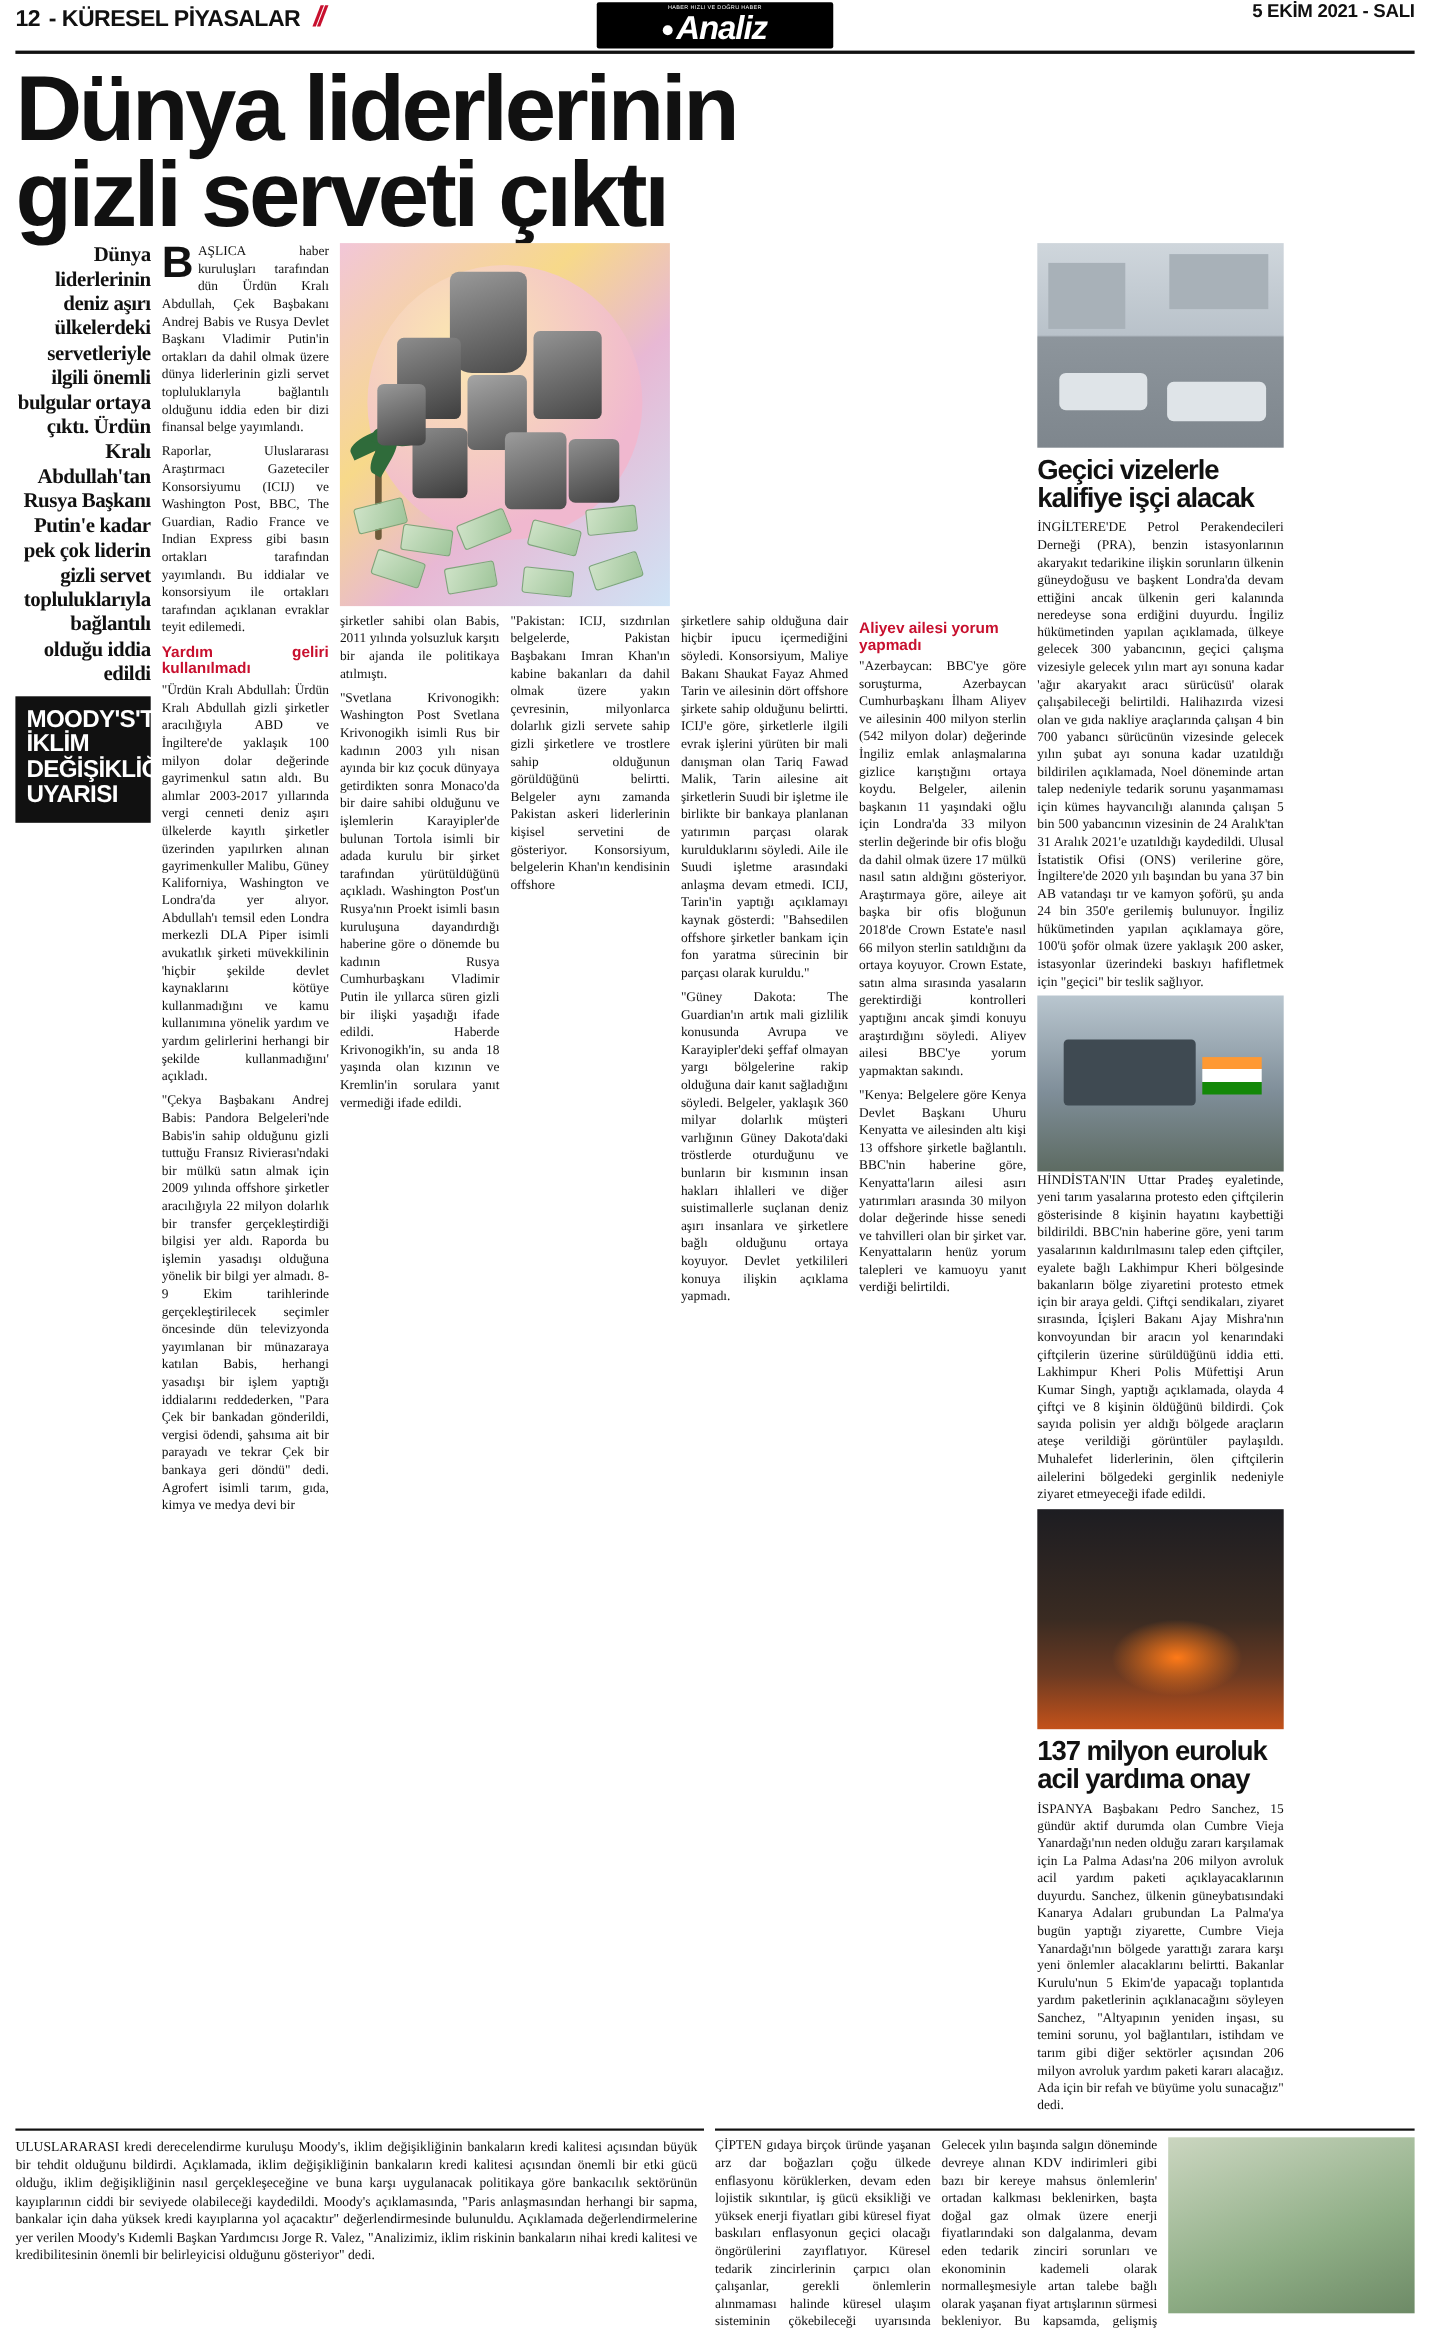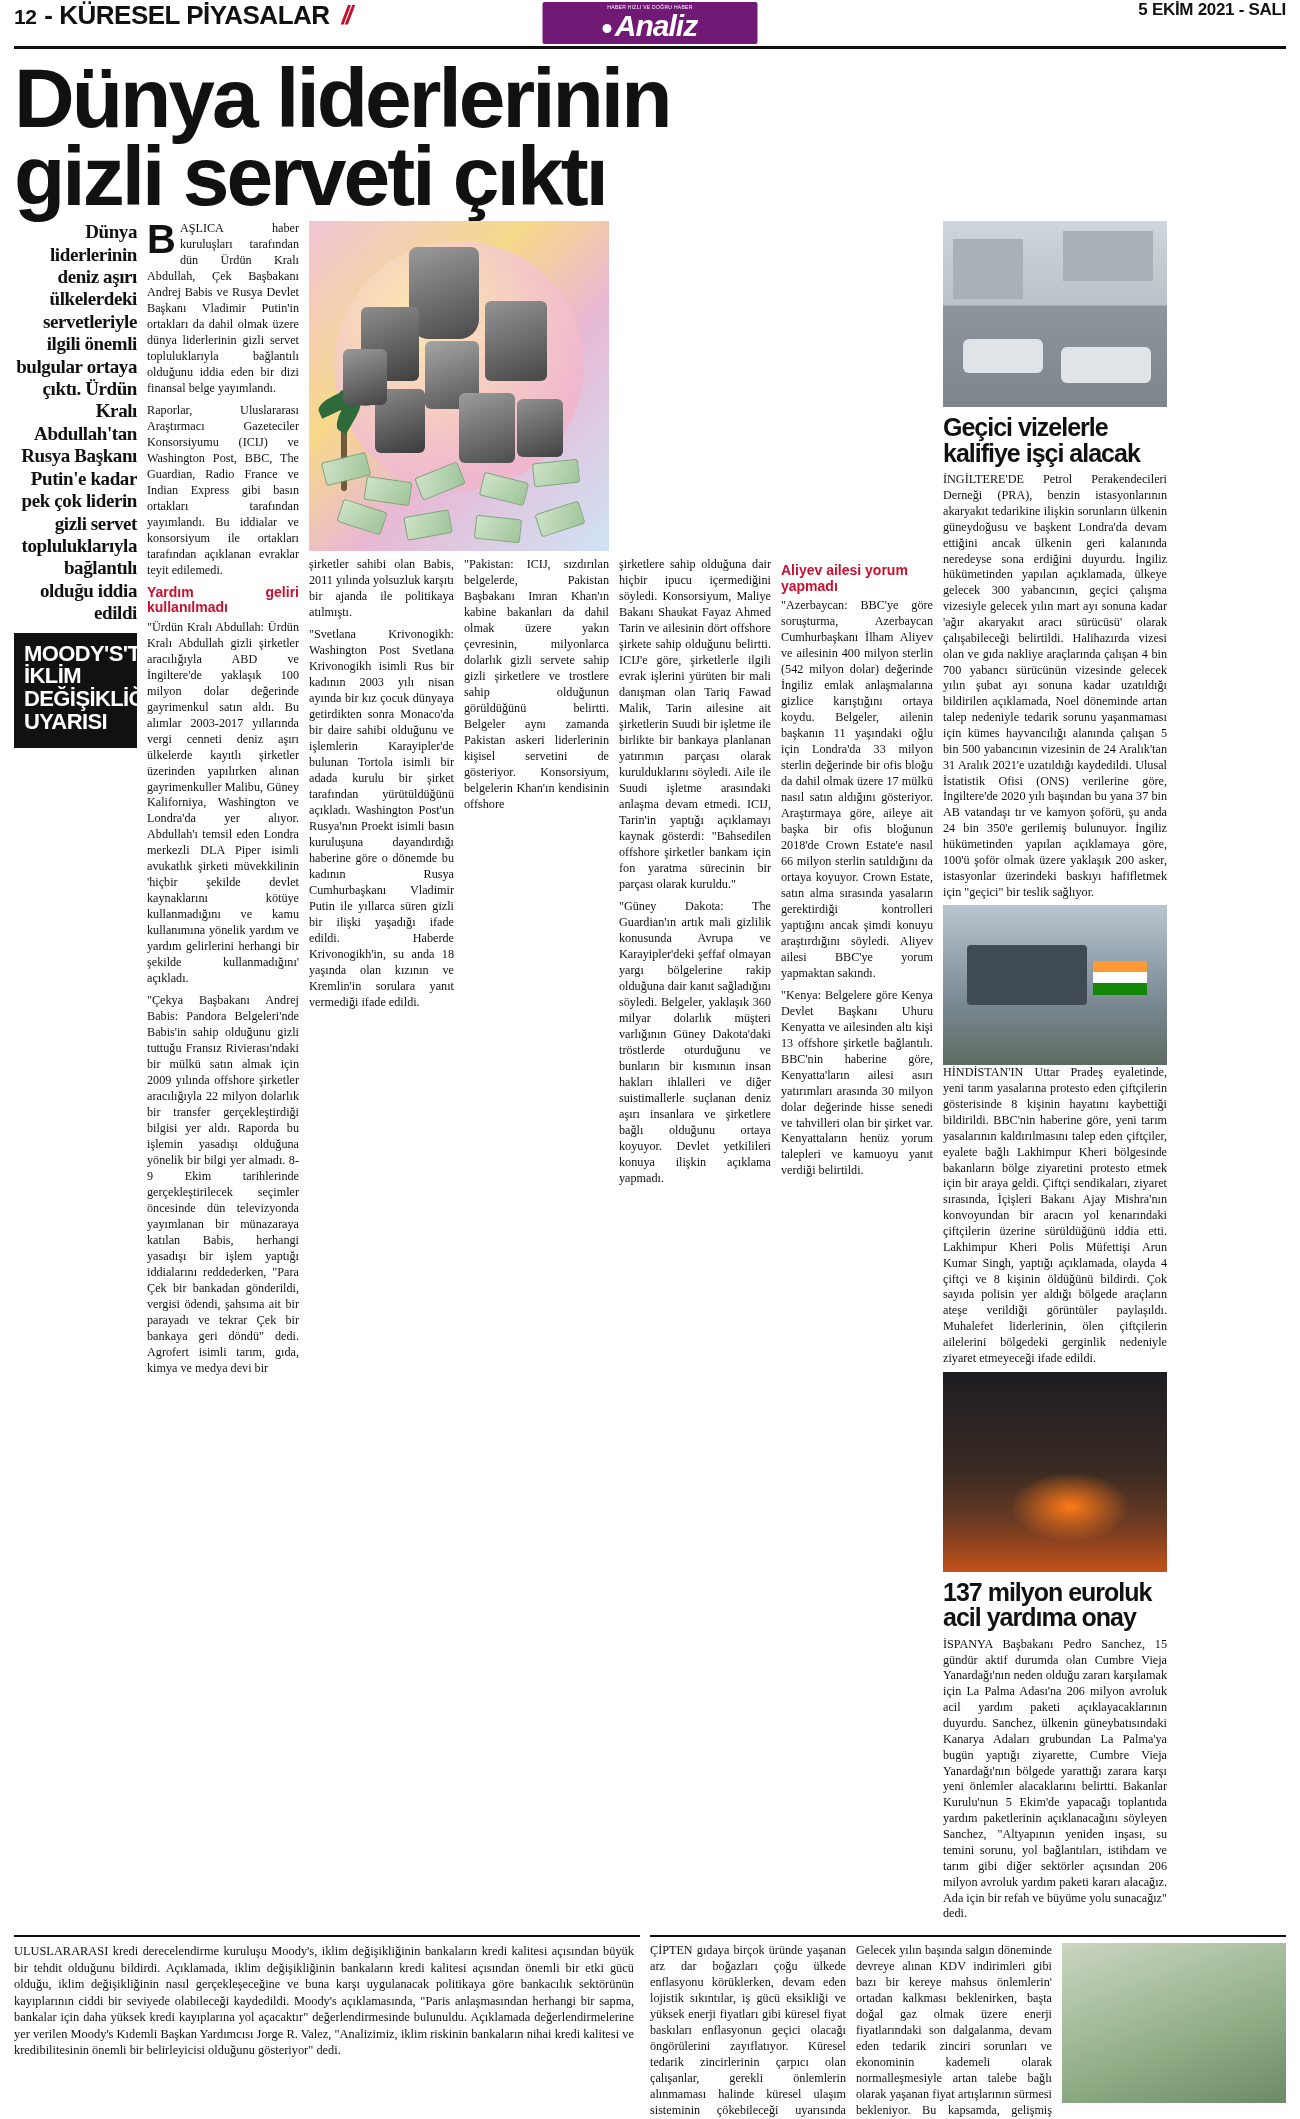--- a/index.html
+++ b/index.html
@@ -11,25 +11,25 @@
     color:#111;
     position:relative;
     overflow:hidden;
   }
   .page { width:1300px; height:2119px; position:relative; padding:0 14px; }
 
   
   .masthead { height:46px; display:flex; position:relative; }
   .mh-left { display:flex; align-items:baseline; gap:8px; font-family:"Liberation Sans", sans-serif; }
   .mh-page { font-size:21px; font-weight:bold; letter-spacing:-.5px; }
-  .mh-sec { font-size:26px; font-weight:bold; letter-spacing:-.5px; }
+  .mh-sec { font-size:21px; font-weight:bold; letter-spacing:-.5px; }
   .mh-slash { color:#c8102e; font-weight:bold; font-size:26px; font-style:italic; letter-spacing:-3px; margin-left:4px;}
   .mh-logo {
     position:absolute; left:50%; transform:translateX(-50%);
-    top:2px; width:215px; height:42px; background:#701a75;
+    top:2px; width:215px; height:42px; background:#000000;
     display:flex; align-items:center; justify-content:center;
     border-radius:2px;
   }
   .mh-logo .tiny { position:absolute; top:2px; left:50%; transform:translateX(-50%); color:#fff; font-size:5px; letter-spacing:.3px; font-family:"Liberation Sans", sans-serif;}
   .mh-logo .word { color:#fff; font-family:"Liberation Sans", sans-serif; font-weight:bold; font-style:italic; font-size:30px; letter-spacing:-1px; margin-top:6px;}
   .mh-logo .dot { width:9px;height:9px;border-radius:50%;background:#fff;display:inline-block;margin-right:3px;vertical-align:middle;}
   .mh-date { position:absolute; right:0; font-family:"Liberation Sans", sans-serif; font-size:17px; font-weight:bold; letter-spacing:-.3px;}
   .rule { height:3px; background:#111; }
 
   

